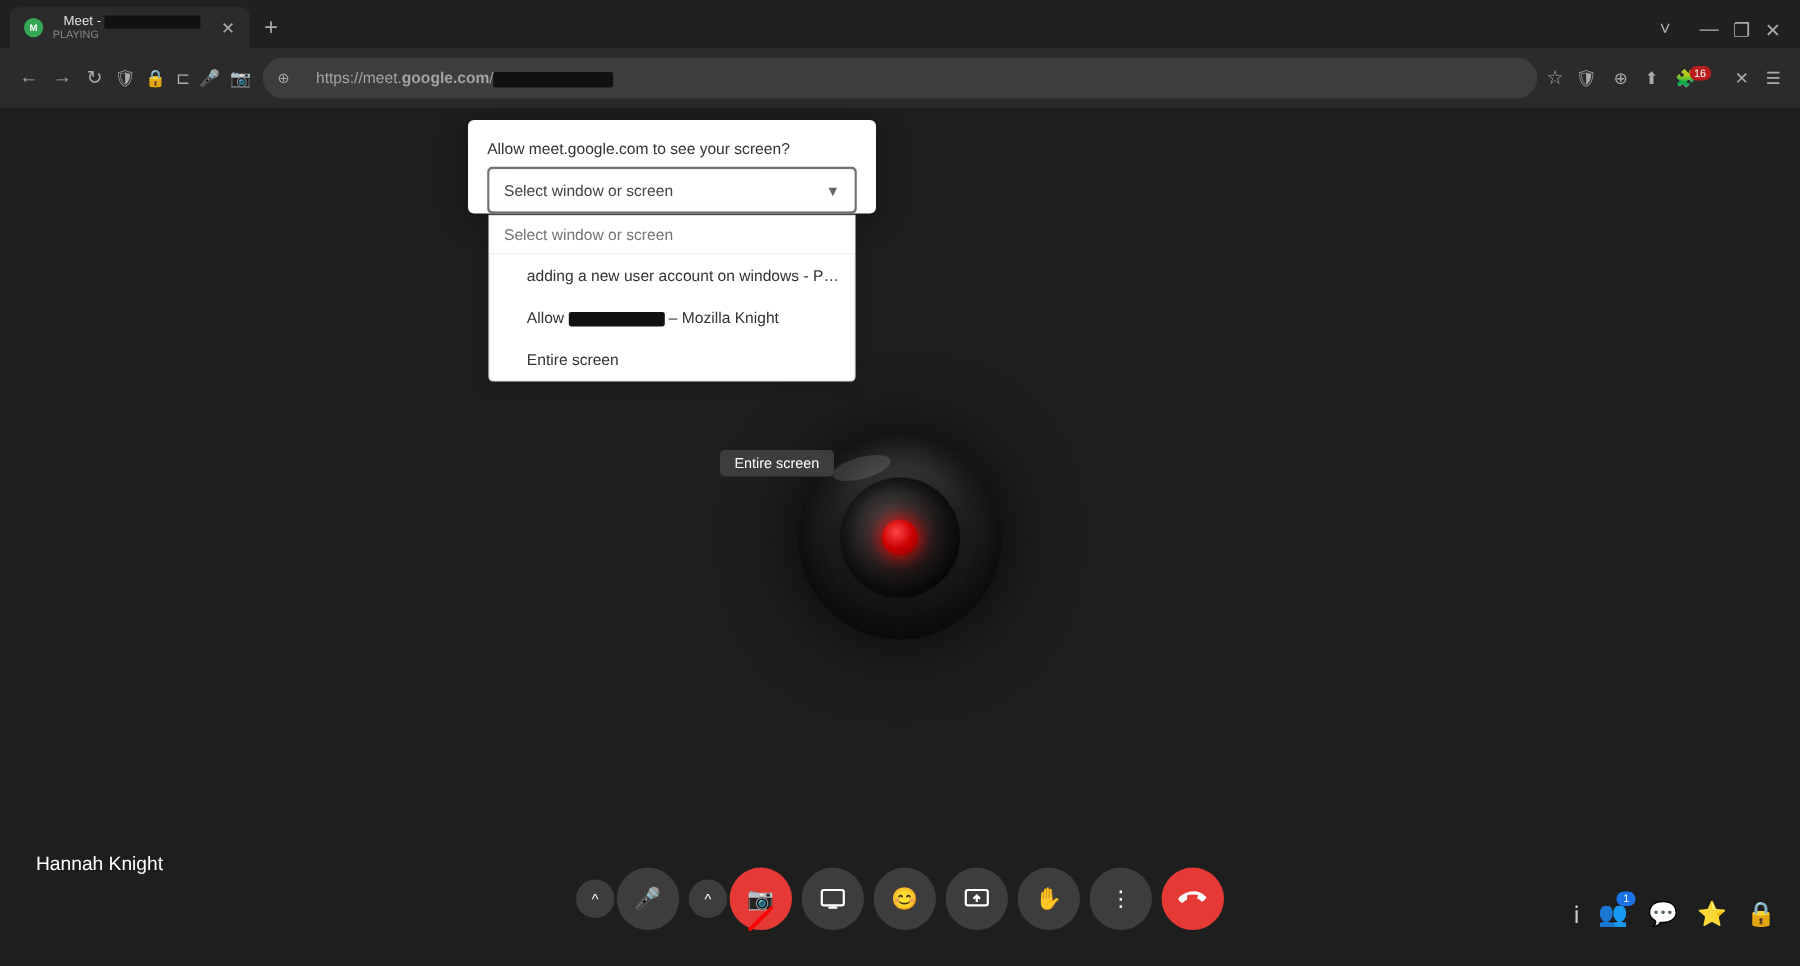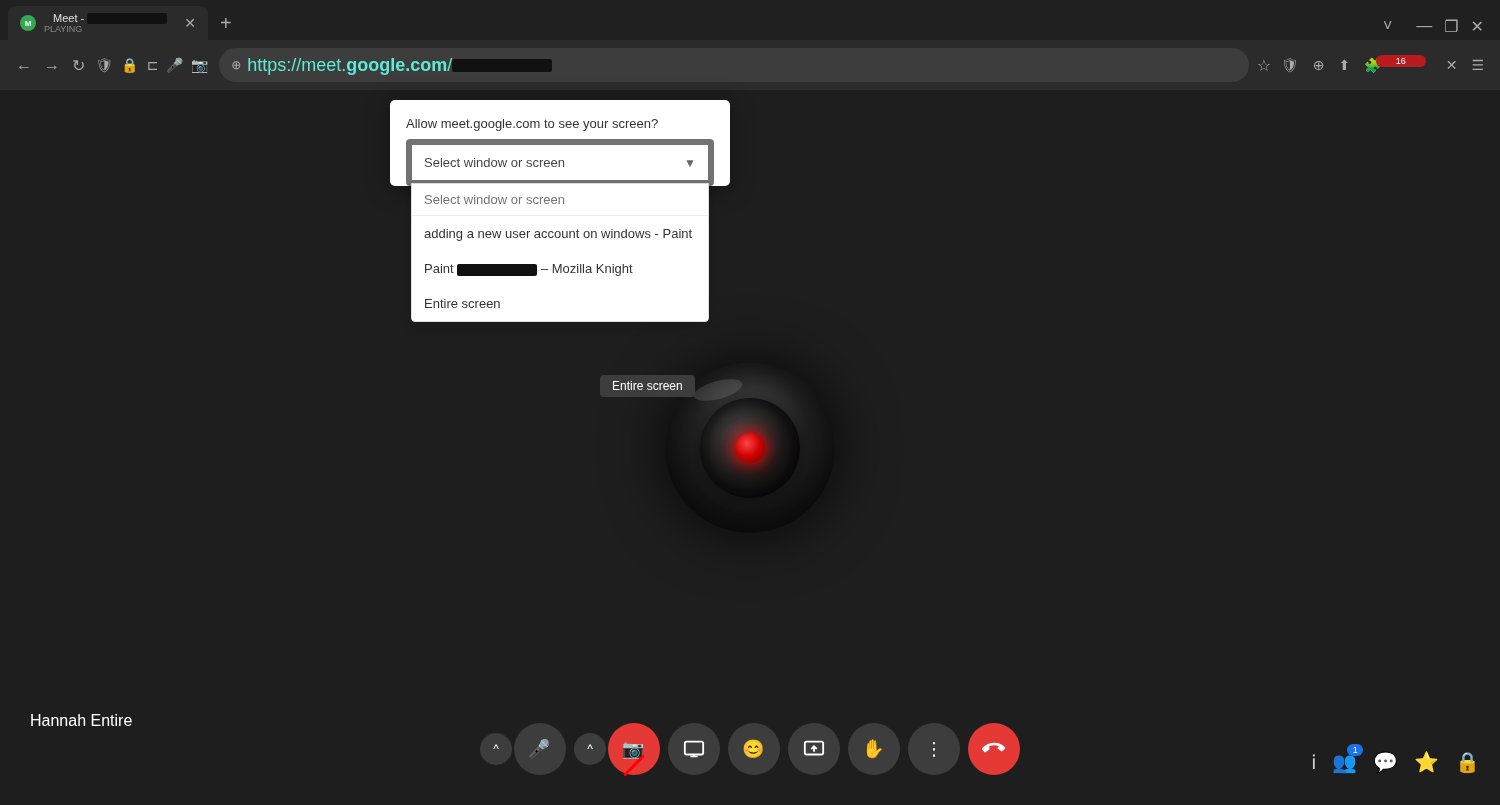--- a/index.html
+++ b/index.html
@@ -151,22 +151,23 @@
       padding: 0 12px;
       gap: 6px;
     }
 
     .address-icon {
       color: #aaa;
       font-size: 12px;
     }
 
     .address-url {
-      font-size: 18px;
-      color: #5eead4;
+      font-size: 13px;
+      color: #a3a3a3;
+      margin-left: 16px;
     }
 
     .address-redacted {
       background: #111;
       border-radius: 2px;
       display: inline-block;
       width: 100px;
       height: 13px;
       vertical-align: middle;
     }
@@ -184,21 +185,21 @@
       font-size: 14px;
       cursor: pointer;
       padding: 4px;
     }
 
     .ext-badge {
       background: #b91c1c;
       color: white;
       font-size: 9px;
       border-radius: 8px;
-      padding: 1px 20px;
+      padding: 1px 4px;
       position: relative;
       top: -6px;
       left: -6px;
     }
 
     
     .main-content {
       width: 1500px;
       height: 715px;
       background: #1e1e1e;
@@ -393,21 +394,21 @@
     }
 
     .dialog-header {
       padding: 16px 16px 8px;
       font-size: 13px;
       color: #333;
     }
 
     .dialog-select-wrapper {
       margin: 0 16px 0;
-      border: 6px solid #737373;
+      border: 2px solid #737373;
       border-radius: 4px;
       position: relative;
     }
 
     .dialog-select-btn {
       width: 100%;
       padding: 10px 12px;
       display: flex;
       align-items: center;
       justify-content: space-between;
@@ -449,20 +450,21 @@
     }
 
     .dropdown-item {
       padding: 10px 12px;
       font-size: 13px;
       color: #333;
       cursor: pointer;
       white-space: nowrap;
       overflow: hidden;
       text-overflow: ellipsis;
+      margin-left: 19px;
     }
 
     .dropdown-item-redacted {
       background: #111;
       border-radius: 2px;
       display: inline-block;
       width: 80px;
       height: 12px;
       vertical-align: middle;
     }
@@ -548,21 +550,21 @@
 <div class="main-content">
   <div class="video-bg"></div>
 
   <div class="camera-orb">
     <div class="camera-highlight"></div>
     <div class="camera-lens">
       <div class="camera-red"></div>
     </div>
   </div>
 
-  <div class="user-name">Hannah Entire</div>
+  <div class="user-name">Hannah Knight</div>
 
 
   <div class="bottom-toolbar">
     <div class="btn-group">
       <div class="toolbar-btn-small">^</div>
       <div class="toolbar-btn">🎤</div>
     </div>
 
     <div class="btn-group">
       <div class="toolbar-btn-small">^</div>
@@ -618,21 +620,21 @@
           <span>Select window or screen</span>
           <span class="dialog-chevron">▼</span>
         </button>
 
         <div class="dropdown-list">
           <input class="dropdown-search" type="text" placeholder="Select window or screen" style="">
 
           <div class="dropdown-item">adding a new user account on windows - Paint</div>
 
           <div class="dropdown-item">
-            <span>Paint</span>
+            <span>Allow</span>
             <span class="dropdown-item-redacted"></span>
             <span>– Mozilla Knight</span>
           </div>
 
           <div class="dropdown-item">Entire screen</div>
         </div>
       </div>
     </div>
 
     <div class="tooltip-bubble">Entire screen</div>

